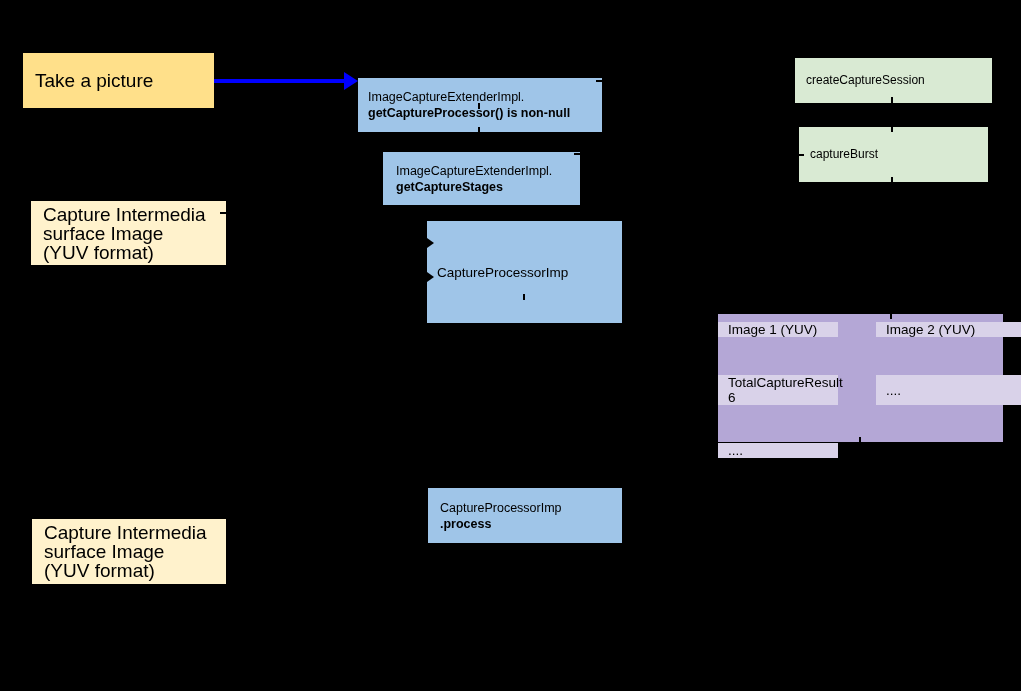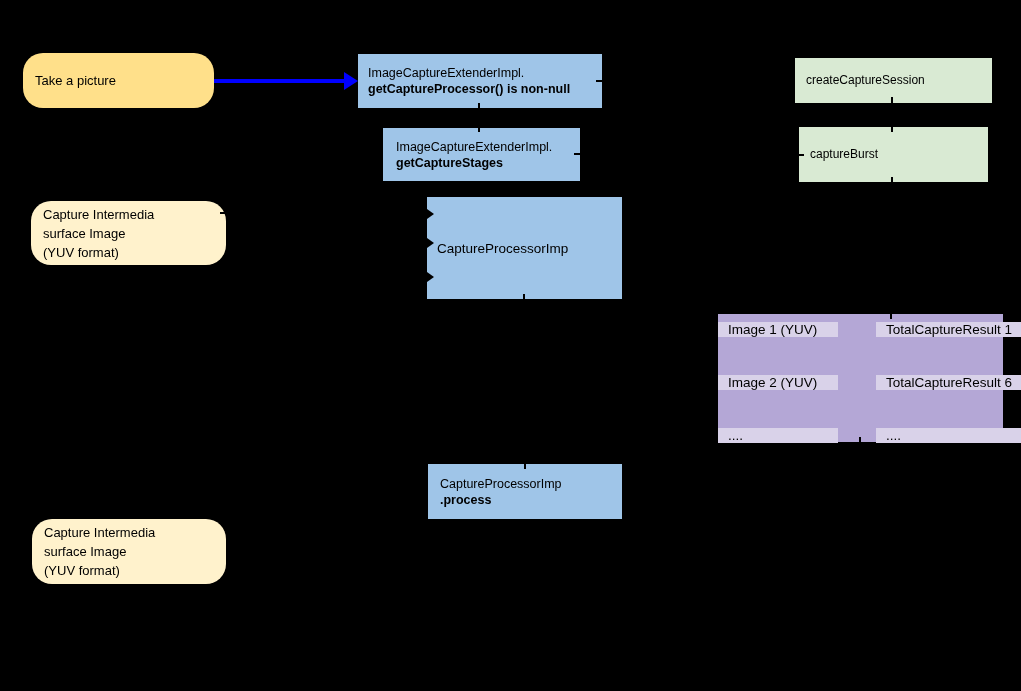--- a/index.html
+++ b/index.html
@@ -7,23 +7,23 @@
     position:relative; width:1021px; height:691px; overflow:hidden;
     background:var(--canvas-bg,#000);
     font-family:"Liberation Sans", sans-serif; color:var(--text,#000);
   }
   .box {
     position:absolute; box-sizing:border-box;
     display:flex; flex-direction:column; justify-content:center;
   }
   .yellow { background:var(--yellow,#ffe08a); }
   .cream  { background:var(--cream,#fff2cc); }
-  .blue   { background:var(--blue,#9fc5e8); }
+  .blue   { background:var(--blue,#9fc5e8);margin-top:24px; }
   .green  { background:var(--green,#d9ead3); }
-  .fs15 { font-size:13px; line-height:19px;border-radius:20px; }
+  .fs15 { font-size:19px; line-height:19px; }
   .fs14 { font-size:12px; line-height:17px; }
   .fs13 { font-size:13.5px; line-height:17px; }
   .fs12 { font-size:12.5px; line-height:16px; }
   .bold { font-weight:bold; }
   .arrow-line { position:absolute; background:var(--arrow-blue,#0000ff); }
   .arrow-head {
     position:absolute; width:0; height:0;
     border-top:9px solid transparent; border-bottom:9px solid transparent;
     border-left:14px solid var(--arrow-blue,#0000ff);
   }
@@ -86,21 +86,20 @@
   <div class="box blue fs13" style="left:427px;top:197px;width:195px;height:102px;padding-left:10px;">
     <span>CaptureProcessorImp</span>
   </div>
 
   <div class="tip" style="left:427px;top:209px;"></div>
   <div class="tip" style="left:427px;top:238px;"></div>
   <div class="tip" style="left:427px;top:272px;"></div>
 
   <div class="ptable" style="left:718px;top:314px;width:285px;height:128px;">
     <div class="pcell">Image 1 (YUV)</div>
-    <div class="pcell">TotalCaptureResult 1</div>
     <div class="pcell">Image 2 (YUV)</div>
     <div class="pcell">TotalCaptureResult 6</div>
     <div class="pcell">....</div>
     <div class="pcell">....</div>
   </div>
 
   <div class="box blue fs12" style="left:428px;top:464px;width:194px;height:55px;padding-left:12px;">
     <span>CaptureProcessorImp</span>
     <span class="bold">.process</span>
   </div>

